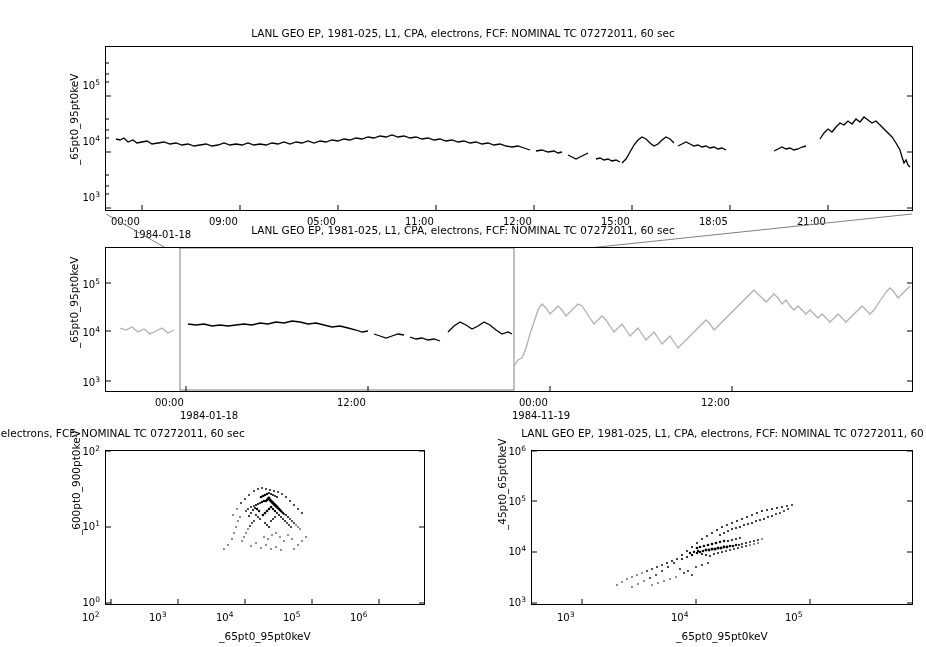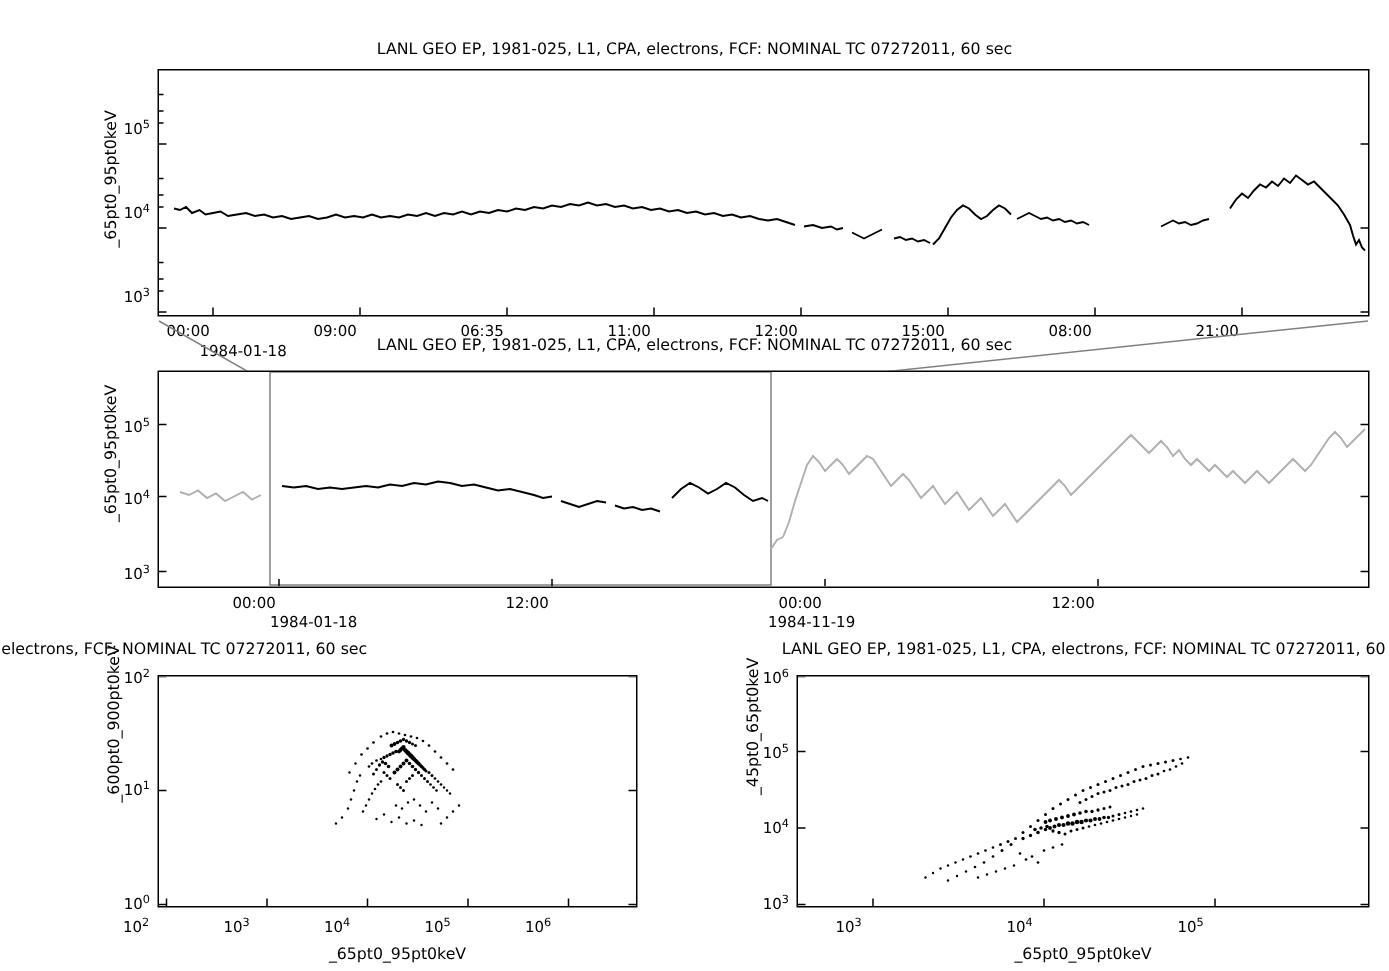--- a/index.html
+++ b/index.html
@@ -124,25 +124,25 @@
       <polyline fill="none" stroke="#000" stroke-width="1.3" points="490,112 494,111 498,113 502,112 506,114 510,113 514,115"></polyline>
       <polyline fill="none" stroke="#000" stroke-width="1.3" points="516,116 520,112 524,105 528,98 532,93 536,90 540,92 544,96 548,99 552,97 556,93 560,90 564,92 568,96"></polyline>
       <polyline fill="none" stroke="#000" stroke-width="1.3" points="572,99 576,97 580,95 584,97 588,99 592,98 596,100 600,99 604,101 608,100 612,102 616,101 620,103"></polyline>
       <polyline fill="none" stroke="#000" stroke-width="1.3" points="668,104 672,102 676,100 680,102 684,101 688,103 692,102 696,100 700,99"></polyline>
       <polyline fill="none" stroke="#000" stroke-width="1.3" points="714,92 718,86 722,82 726,85 730,80 734,76 738,78 742,74 746,77 750,72 754,75 758,70 762,73 766,76 770,74 774,78 778,82 782,86 786,90 790,96 794,103 796,110 798,116 800,113 802,118 804,120"></polyline>
     </svg>
   </div>
 
   <div class="tick-label-x" style="left:111px; top:216px; width:60px;">00:00</div>
   <div class="tick-label-x" style="left:209px; top:216px; width:60px;">09:00</div>
-  <div class="tick-label-x" style="left:307px; top:216px; width:60px;">06:35</div>
+  <div class="tick-label-x" style="left:307px; top:216px; width:60px;">05:00</div>
   <div class="tick-label-x" style="left:405px; top:216px; width:60px;">11:00</div>
   <div class="tick-label-x" style="left:503px; top:216px; width:60px;">12:00</div>
   <div class="tick-label-x" style="left:601px; top:216px; width:60px;">15:00</div>
-  <div class="tick-label-x" style="left:699px; top:216px; width:60px;">08:00</div>
+  <div class="tick-label-x" style="left:699px; top:216px; width:60px;">18:05</div>
   <div class="tick-label-x" style="left:797px; top:216px; width:60px;">21:00</div>
 
   <div class="datelabel" style="left:133px; top:229px;">1984-01-18</div>
 </div>
 
 <svg class="panel" style="left:0; top:208px; width:926px; height:56px; pointer-events:none;">
   <line x1="106" y1="6" x2="180" y2="48" stroke="#808080" stroke-width="1"></line>
   <line x1="912" y1="6" x2="513" y2="48" stroke="#808080" stroke-width="1"></line>
 </svg>
 

